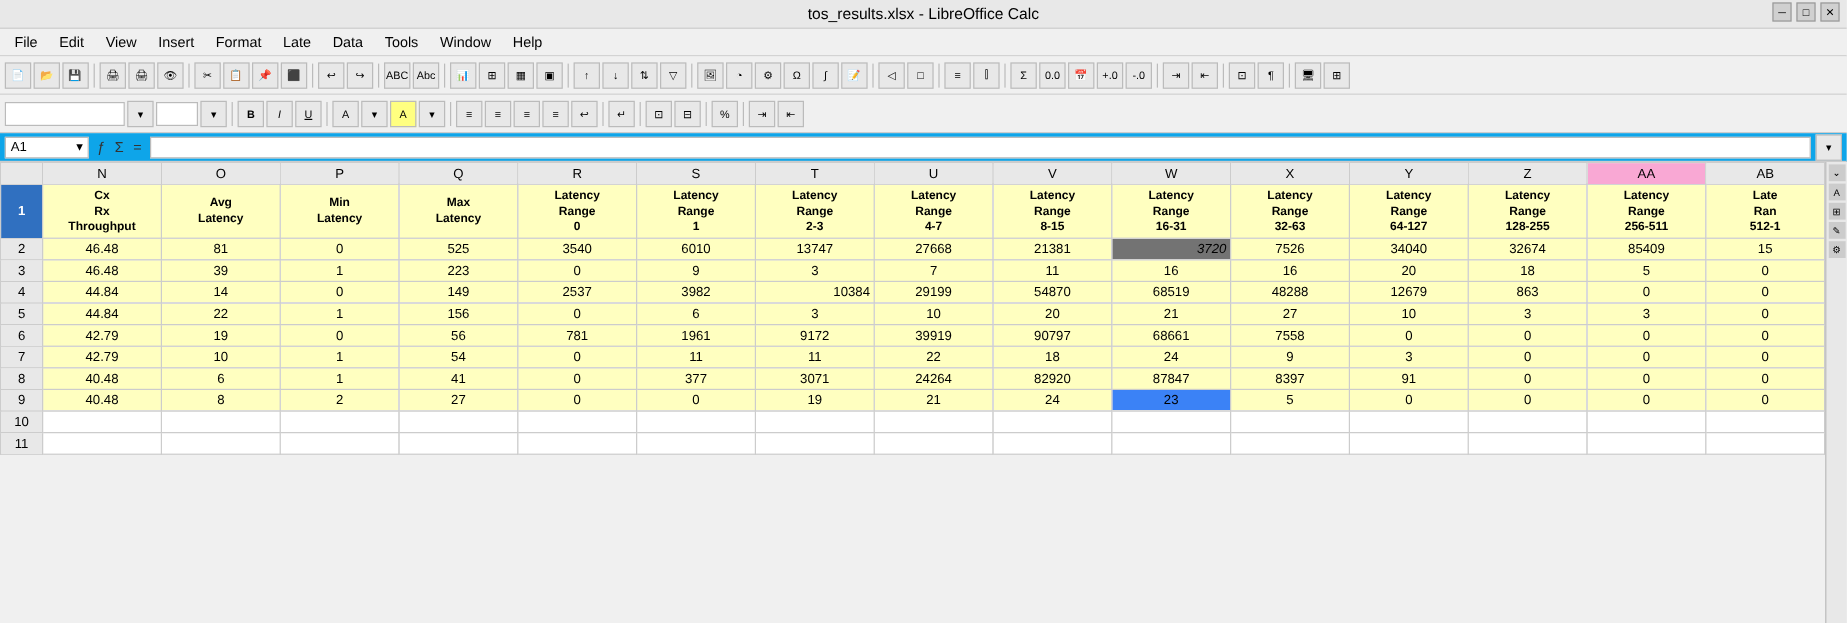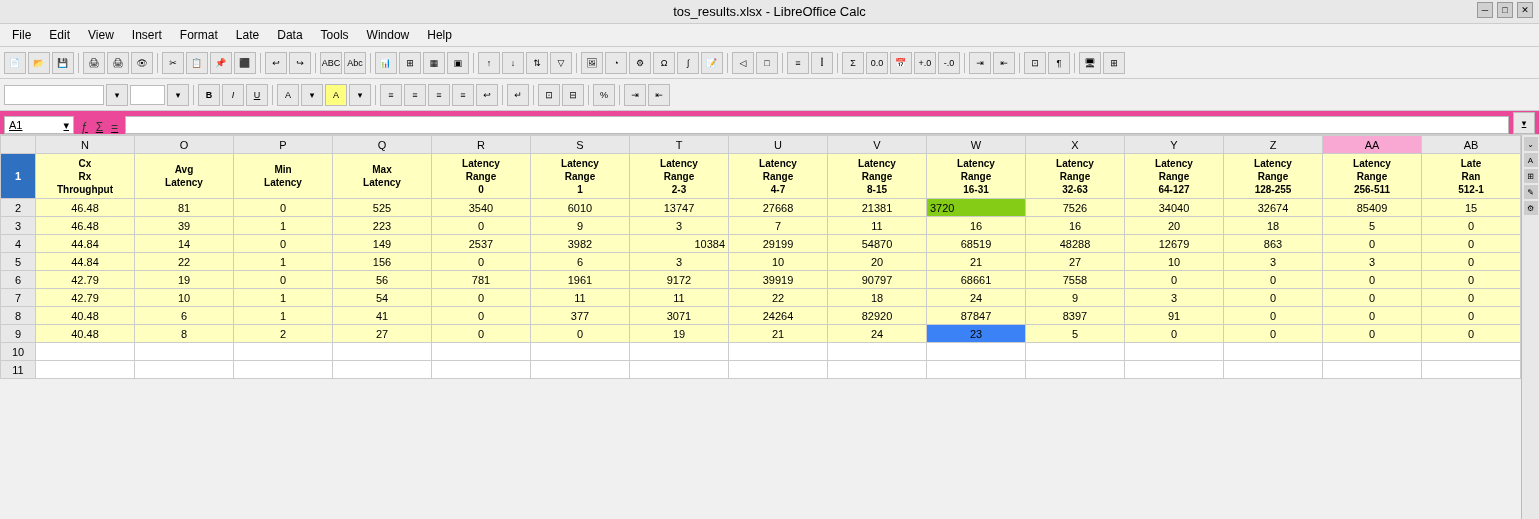--- a/index.html
+++ b/index.html
@@ -70,27 +70,26 @@
       height: 20px;
       border: 1px solid #bbb;
       background: white;
       padding: 0 3px;
       font-size: 11px;
     }
 
     
     .formula-bar {
       display: flex;
-      align-items: flex-end;
-      background: #ec4899;
+      align-items: center;
+      background: #0ea5e9;
       border-bottom: 1px solid #ccc;
       height: 24px;
       padding: 0 4px;
       gap: 4px;
-      text-decoration: underline;
     }
     .cell-ref-box {
       width: 70px;
       height: 18px;
       border: 1px solid #bbb;
       background: white;
       padding: 0 4px;
       font-size: 11px;
       display: flex; align-items: center;
     }
@@ -414,21 +413,21 @@
             <td class="row-num" style="background: rgb(232, 232, 232); text-align: center; position: sticky; left: 0px; z-index: 5;">2</td>
             <td class="data-cell" style="background: rgb(255, 255, 192); text-align: center; height: 18px;">46.48</td>
             <td class="data-cell" style="background: rgb(255, 255, 192); text-align: center; height: 18px;">81</td>
             <td class="data-cell" style="background: rgb(255, 255, 192); text-align: center; height: 18px;">0</td>
             <td class="data-cell" style="background: rgb(255, 255, 192); text-align: center; height: 18px;">525</td>
             <td class="data-cell" style="background: rgb(255, 255, 192); text-align: center; height: 18px;">3540</td>
             <td class="data-cell" style="background: rgb(255, 255, 192); text-align: center; height: 18px;">6010</td>
             <td class="data-cell" style="background: rgb(255, 255, 192); text-align: center; height: 18px;">13747</td>
             <td class="data-cell" style="background: rgb(255, 255, 192); text-align: center; height: 18px;">27668</td>
             <td class="data-cell" style="background: rgb(255, 255, 192); text-align: center; height: 18px;">21381</td>
-            <td class="data-cell" style="background: #84cc16; text-align: left; height: 18px;">3720</td>
+            <td class="data-cell" style="background: #737373; text-align: right; height: 18px; font-style: italic;">3720</td>
             <td class="data-cell" style="background: rgb(255, 255, 192); text-align: center; height: 18px;">7526</td>
             <td class="data-cell" style="background: rgb(255, 255, 192); text-align: center; height: 18px;">34040</td>
             <td class="data-cell" style="background: rgb(255, 255, 192); text-align: center; height: 18px;">32674</td>
             <td class="data-cell" style="background: rgb(255, 255, 192); text-align: center; height: 18px; margin-top: 48px;">85409</td>
             <td class="data-cell" style="background: rgb(255, 255, 192); text-align: center; height: 18px;">15</td>
           </tr>
           <tr>
             <td class="row-num" style="background: rgb(232, 232, 232); text-align: center; position: sticky; left: 0px; z-index: 5;">3</td>
             <td class="data-cell" style="background: rgb(255, 255, 192); text-align: center; height: 18px;">46.48</td>
             <td class="data-cell" style="background: rgb(255, 255, 192); text-align: center; height: 18px;">39</td>

